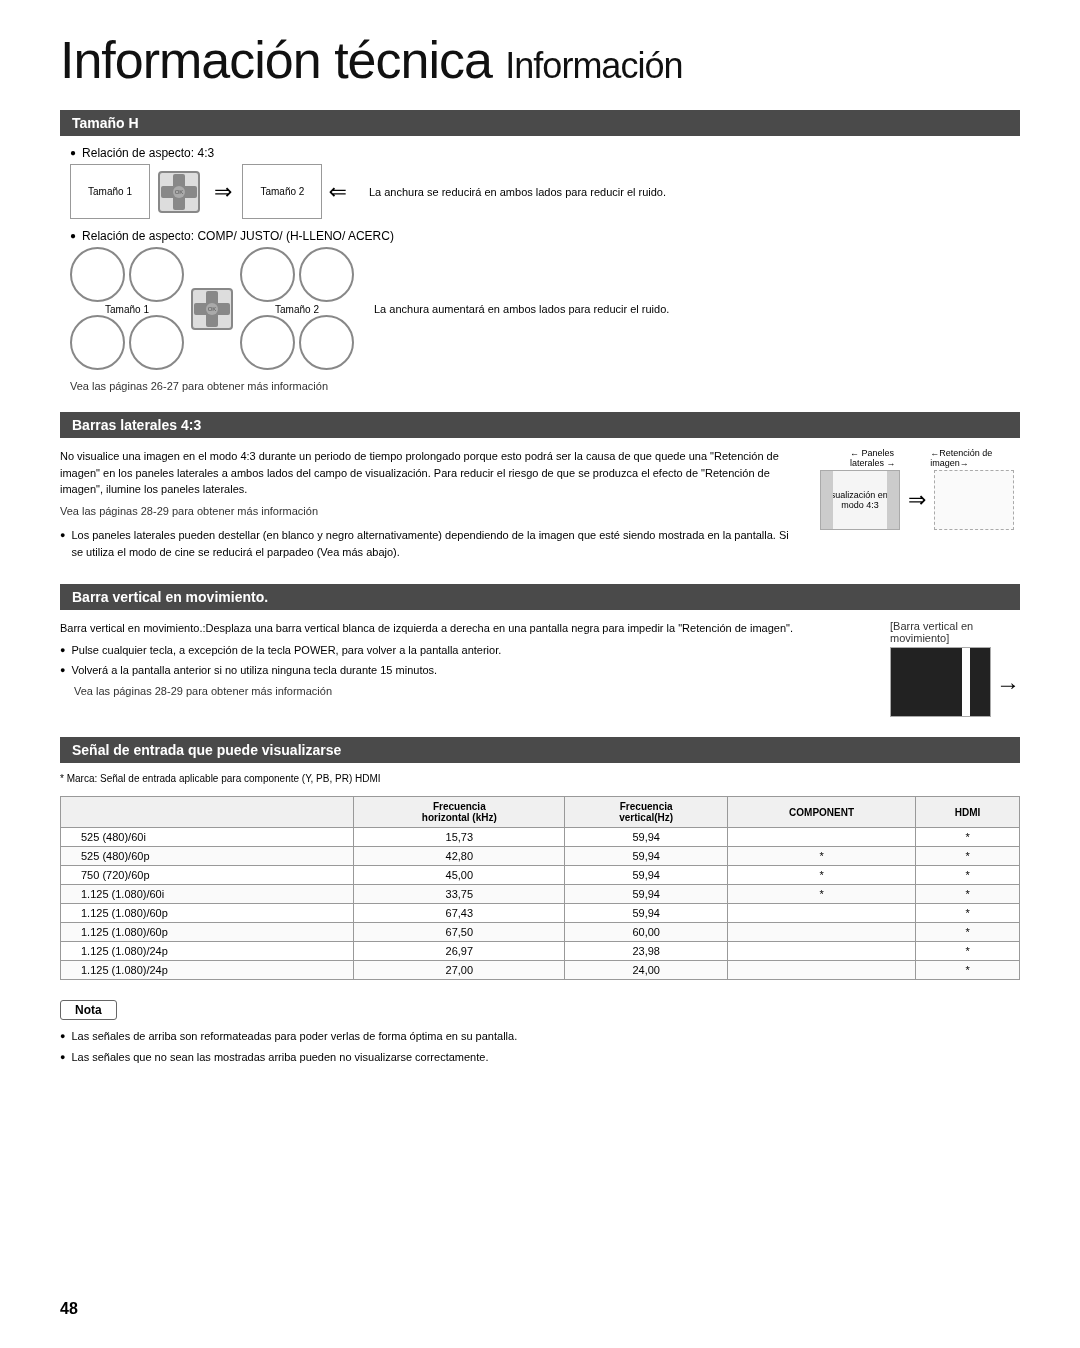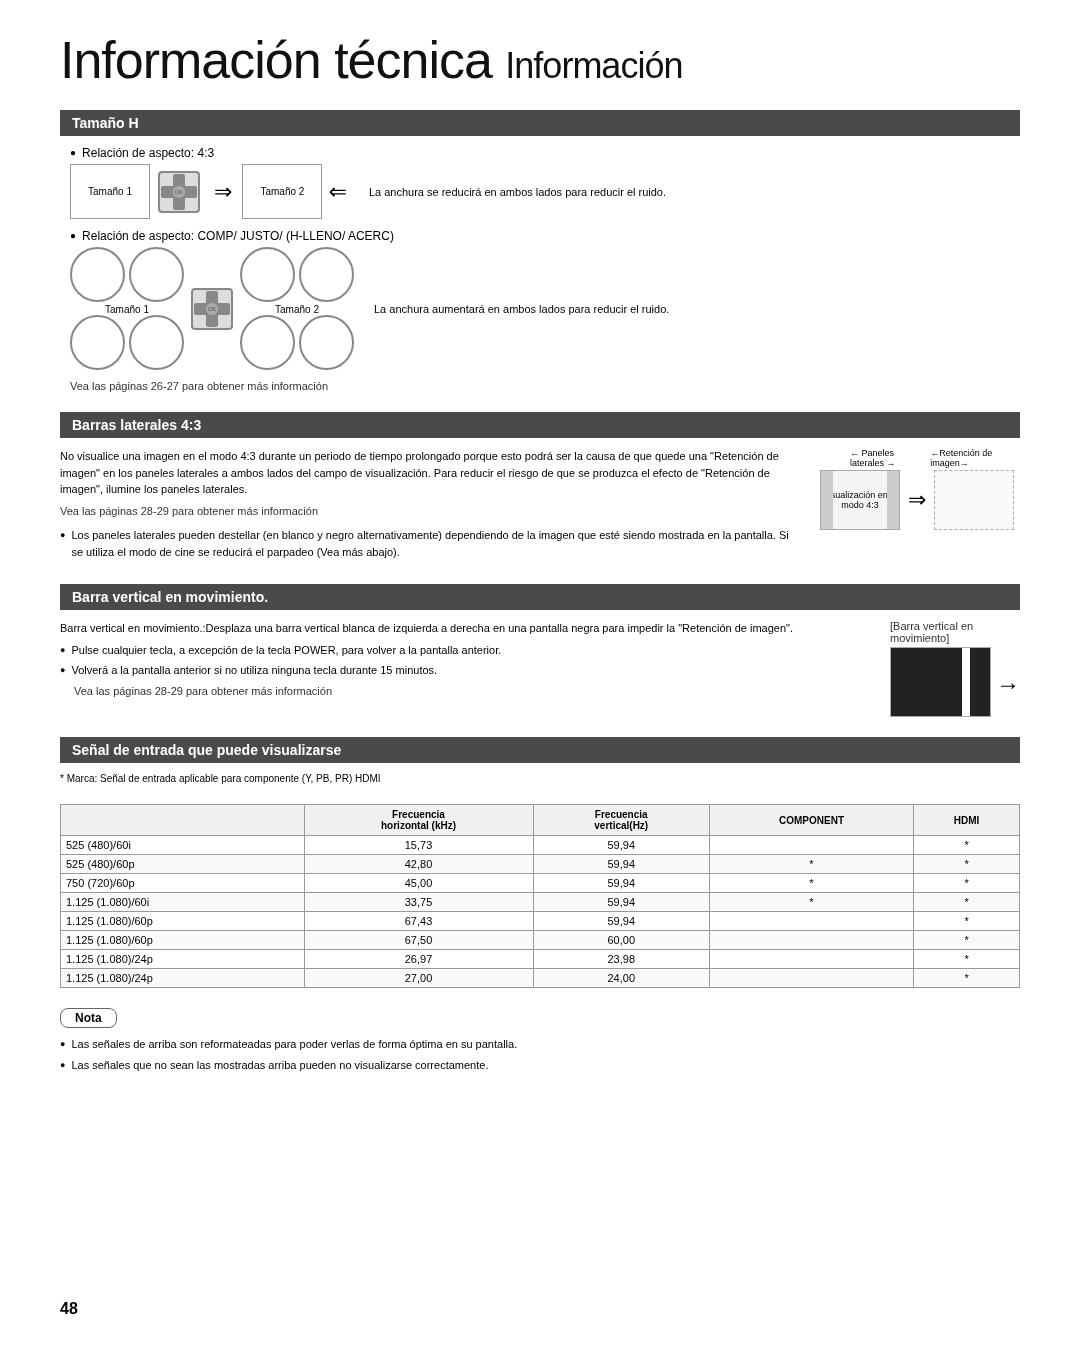--- a/index.html
+++ b/index.html
@@ -210,46 +210,46 @@
     .bv-arrow {
       font-size: 24px;
       margin-left: 5px;
       line-height: 70px;
     }
     
     .signal-table {
       width: 100%;
       border-collapse: collapse;
       font-size: 11px;
-      margin-top: 20px;
+      margin-top: 12px;
     }
     .signal-table th {
       border: 1px solid #999;
       padding: 4px 8px;
       text-align: center;
       font-weight: bold;
       background: #f0f0f0;
       font-size: 10px;
     }
     .signal-table td {
       border: 1px solid #999;
-      padding: 3px 5px;
+      padding: 3px 20px;
       text-align: center;
     }
     .signal-table td:first-child {
       text-align: left;
     }
     .signal-table tr:nth-child(even) {
       background: #fafafa;
     }
     .nota-box {
       display: inline-flex;
       align-items: center;
       border: 1px solid #666;
-      border-radius: 8px;
+      border-radius: 3px;
       padding: 2px 14px;
       font-size: 12px;
       font-weight: bold;
       margin-bottom: 8px;
     }
     .nota-bullet {
       display: flex;
       align-items: flex-start;
       font-size: 11px;
       margin-bottom: 4px;

